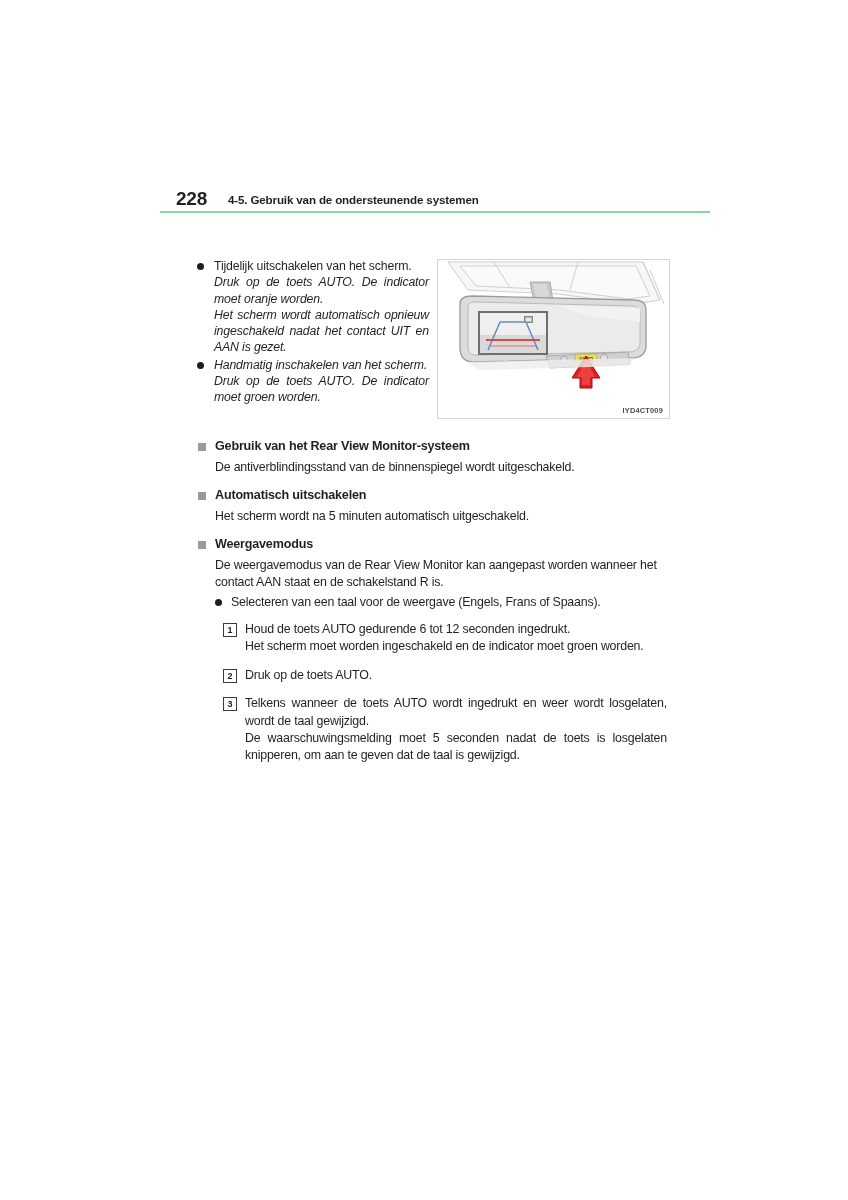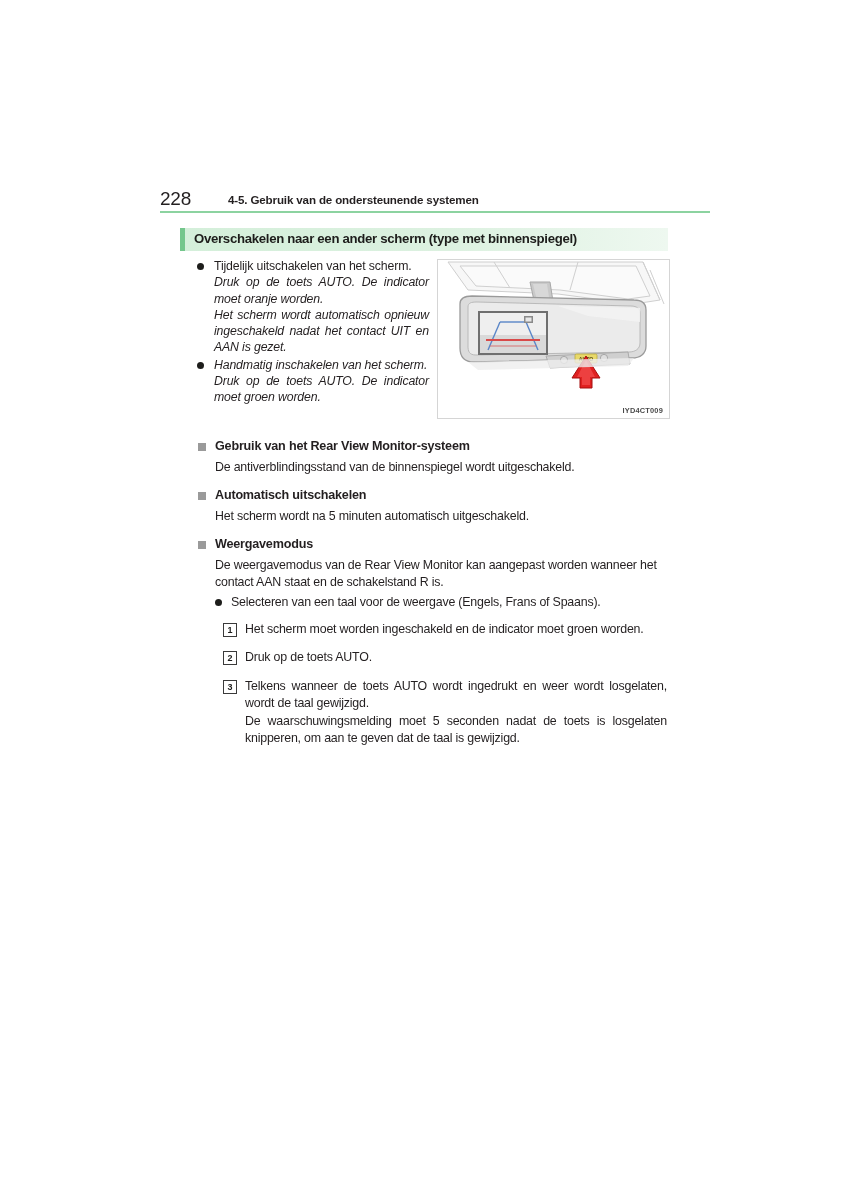--- a/index.html
+++ b/index.html
@@ -24,24 +24,24 @@
   
   .page-head {
     position: absolute;
     left: 160px;
     top: 188px;
     width: 550px;
     height: 24px;
   }
   .page-number {
     position: absolute;
-    left: 0;
+    left: 16px;
     top: 0;
     font-size: 19px;
-    font-weight: normal;
+    font-weight: bold;
     letter-spacing: -0.2px;
     color: #231f20;
   }
   .page-chapter {
     position: absolute;
     left: 68px;
     top: 5px;
     font-size: 11.6px;
     font-weight: bold;
     letter-spacing: -0.15px;
@@ -217,24 +217,20 @@
 <body>
 
 <div class="page">
 
   <div class="page-head">
     <span class="page-number">228</span>
     <span class="page-chapter">4-5. Gebruik van de ondersteunende systemen</span>
   </div>
   <div class="head-rule"></div>
 
-  <div class="band">
-    <div class="band-accent"></div>
-    <div class="band-title">Overschakelen naar een ander scherm (type met binnenspiegel)</div>
-  </div>
 
   <div class="col-left">
 
     <div class="bullet-item">
       <span class="dot"></span>
       <p>Tijdelijk uitschakelen van het scherm.</p>
       <p class="just">Druk op de toets AUTO. De indicator moet oranje worden.</p>
       <p class="just">Het scherm wordt automatisch opnieuw ingeschakeld nadat het contact UIT en AAN is gezet.</p>
     </div>
 
@@ -333,20 +329,21 @@
     </h3>
     <p class="sec-body tight">De weergavemodus van de Rear View Monitor kan aangepast worden wanneer het contact AAN staat en de schakelstand R is.</p>
 
     <div class="sub-bullet">
       <span class="dot"></span>
       <span>Selecteren van een taal voor de weergave (Engels, Frans of Spaans).</span>
     </div>
 
     <div class="step">
       <span class="num">1</span>
+      <p>Houd de toets AUTO gedurende 6 tot 12 seconden ingedrukt.</p>
       <p class="j">Het scherm moet worden ingeschakeld en de indicator moet groen worden.</p>
     </div>
 
     <div class="step">
       <span class="num">2</span>
       <p>Druk op de toets AUTO.</p>
     </div>
 
     <div class="step">
       <span class="num">3</span>

